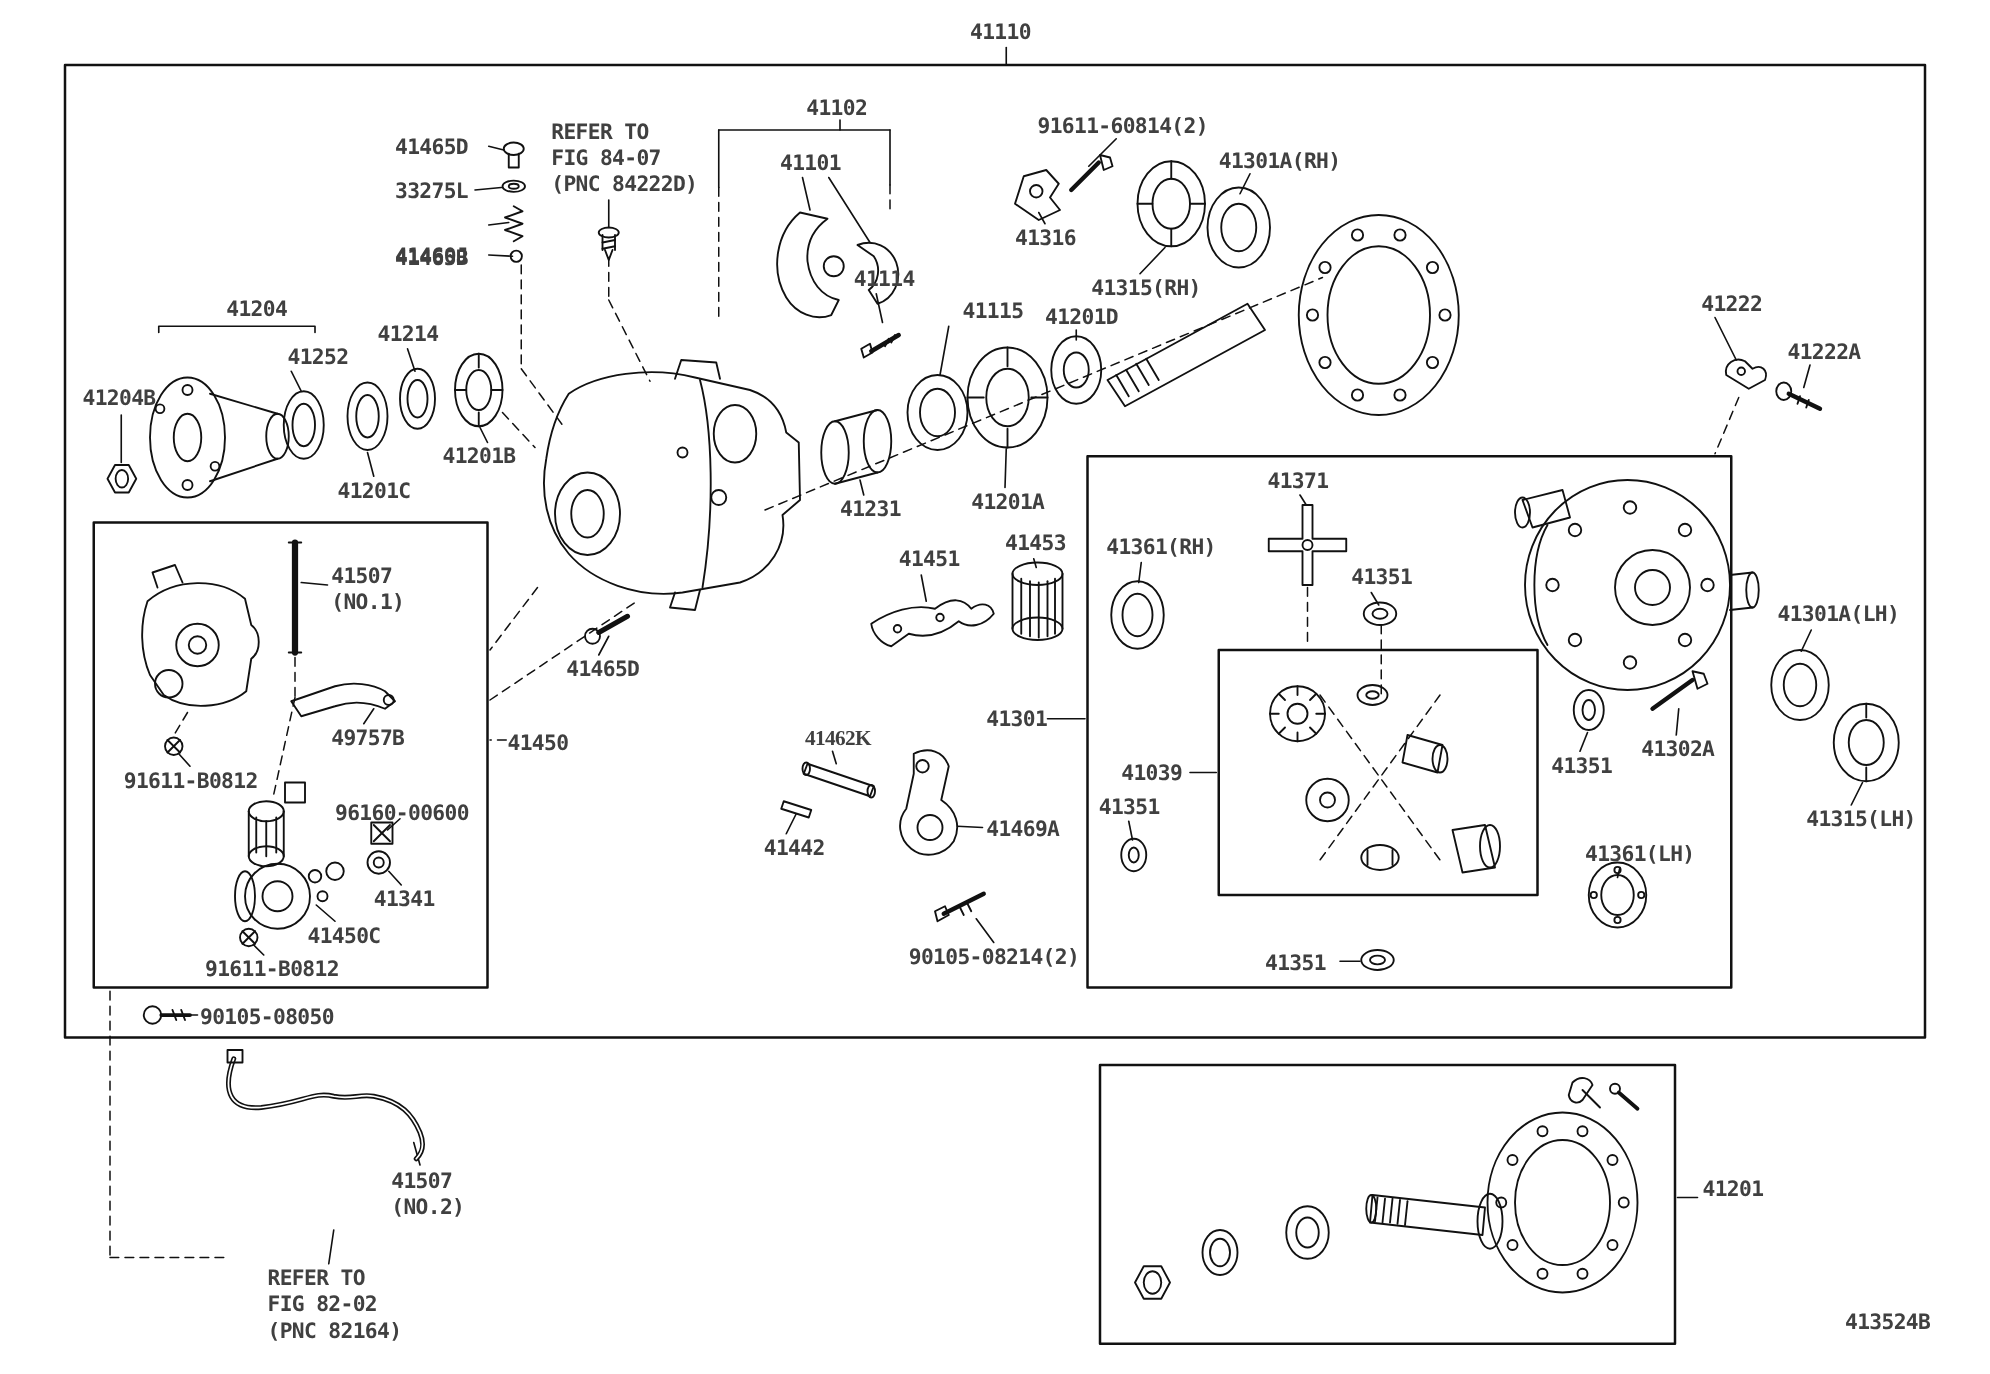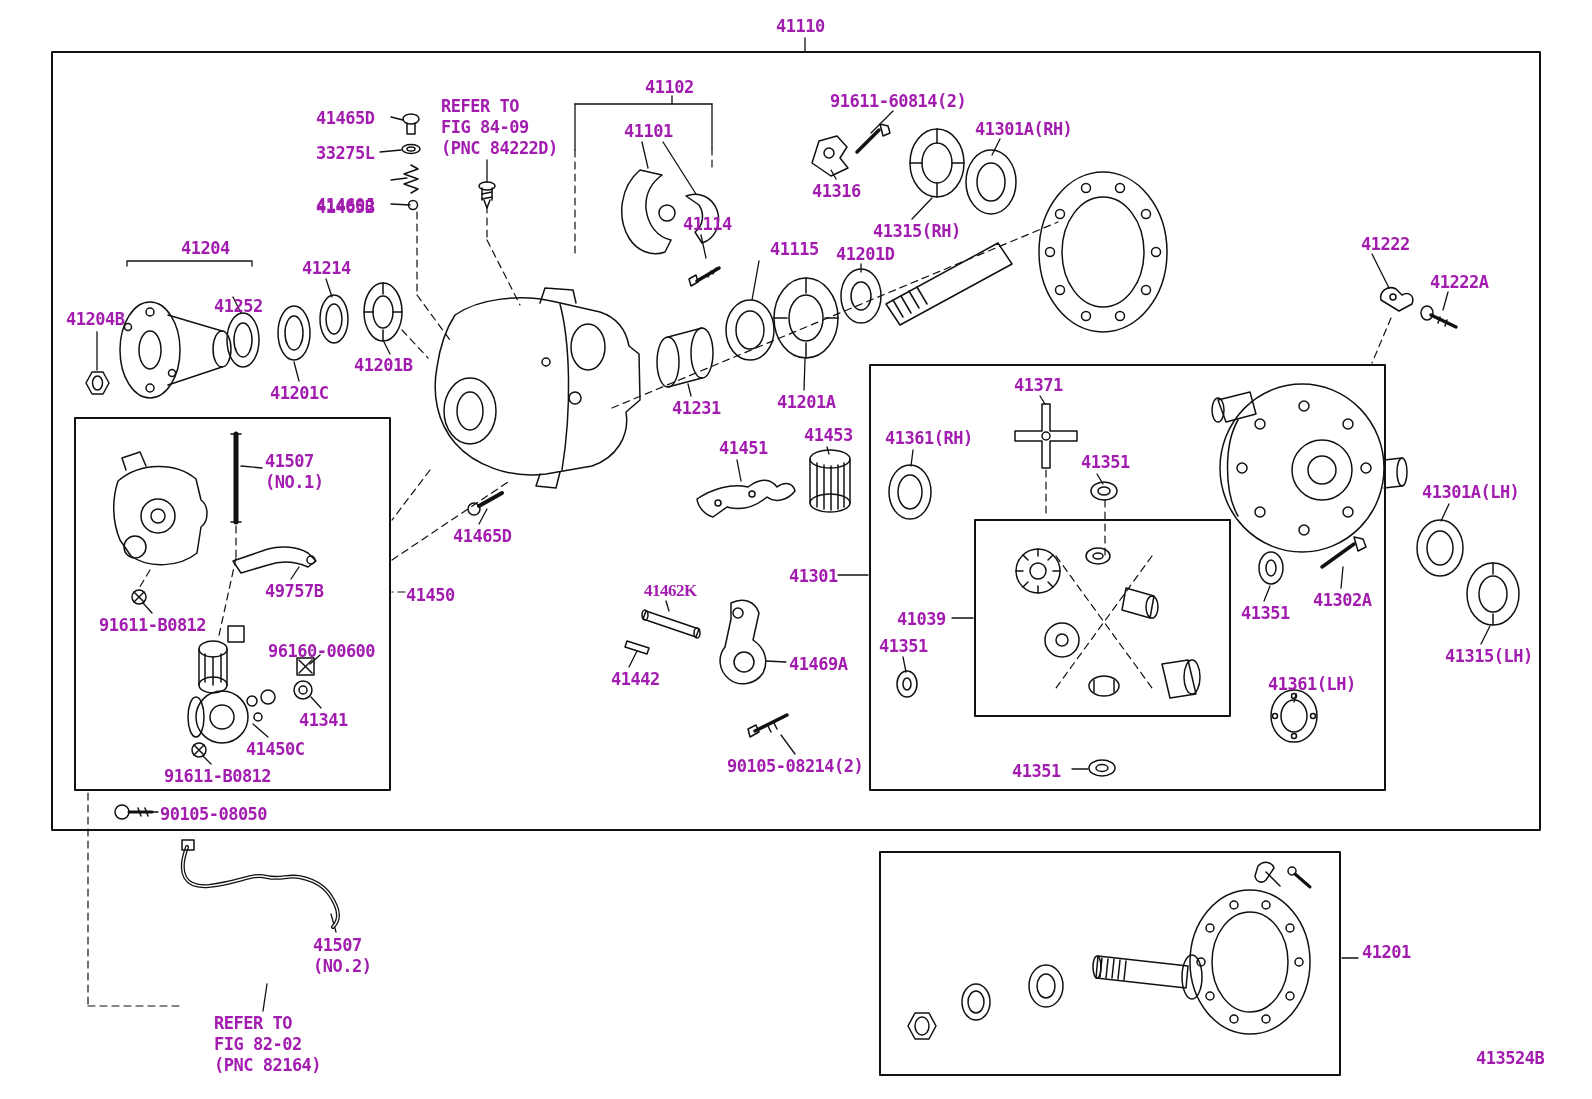--- a/index.html
+++ b/index.html
@@ -4,21 +4,21 @@
 <style>
   html,body{margin:0;padding:0;background:#fff;}
   .stage{
     position:relative;width:1592px;height:1099px;background:#fff;overflow:hidden;
     font-family:"DejaVu Sans Mono","Liberation Mono",monospace;
   }
   svg.artwork{position:absolute;left:0;top:0;}
   #labels{position:absolute;left:0;top:0;width:100%;height:100%;}
   .part-label{
     position:absolute;font-weight:bold;font-size:17px;line-height:21px;
-    color:#a21caf;letter-spacing:-0.5px;white-space:pre;
+    color:#404040;letter-spacing:-0.5px;white-space:pre;
   }
 </style>
 </head>
 <body>
 
 <div class="stage">
 
 <svg class="artwork" width="1592" height="1099" viewBox="0 0 1592 1099" fill="none" stroke="#111" stroke-width="1.5" stroke-linecap="round" stroke-linejoin="round">
 
   <g stroke-width="2">
@@ -416,34 +416,34 @@
     <circle cx="1292" cy="871" r="4"></circle>
   </g>
 
 </svg>
 
 <div id="labels">
       <div class="part-label" style="left: 776px; top: 16px;"><div>41110</div></div>
       <div class="part-label" style="left: 645px; top: 77px;"><div>41102</div></div>
       <div class="part-label" style="left: 624px; top: 121px;"><div>41101</div></div>
       <div class="part-label" style="left: 316px; top: 108px;"><div>41465D</div></div>
-      <div class="part-label" style="left: 441px; top: 96px;"><div>REFER TO</div><div>FIG 84-09</div><div>(PNC 84222D)</div></div>
+      <div class="part-label" style="left: 441px; top: 96px;"><div>REFER TO</div><div>FIG 84-07</div><div>(PNC 84222D)</div></div>
       <div class="part-label" style="left: 316px; top: 143px;"><div>33275L</div></div>
       <div class="part-label" style="left: 316px; top: 171px; margin-top: 26px;"><div>41465B</div></div>
       <div class="part-label" style="left: 316px; top: 195px;"><div>41460J</div></div>
       <div class="part-label" style="left: 830px; top: 91px;"><div>91611-60814(2)</div></div>
       <div class="part-label" style="left: 975px; top: 119px;"><div>41301A(RH)</div></div>
       <div class="part-label" style="left: 812px; top: 181px;"><div>41316</div></div>
       <div class="part-label" style="left: 873px; top: 221px;"><div>41315(RH)</div></div>
       <div class="part-label" style="left: 683px; top: 214px;"><div>41114</div></div>
       <div class="part-label" style="left: 770px; top: 239px;"><div>41115</div></div>
       <div class="part-label" style="left: 836px; top: 244px;"><div>41201D</div></div>
       <div class="part-label" style="left: 181px; top: 238px;"><div>41204</div></div>
       <div class="part-label" style="left: 302px; top: 258px;"><div>41214</div></div>
-      <div class="part-label" style="left: 214px; top: 276px; margin-top: 20px;"><div>41252</div></div>
+      <div class="part-label" style="left: 230px; top: 276px;"><div>41252</div></div>
       <div class="part-label" style="left: 1361px; top: 234px;"><div>41222</div></div>
       <div class="part-label" style="left: 1430px; top: 272px;"><div>41222A</div></div>
       <div class="part-label" style="left: 66px; top: 309px;"><div>41204B</div></div>
       <div class="part-label" style="left: 354px; top: 355px;"><div>41201B</div></div>
       <div class="part-label" style="left: 270px; top: 383px;"><div>41201C</div></div>
       <div class="part-label" style="left: 672px; top: 398px;"><div>41231</div></div>
       <div class="part-label" style="left: 777px; top: 392px;"><div>41201A</div></div>
       <div class="part-label" style="left: 1014px; top: 375px;"><div>41371</div></div>
       <div class="part-label" style="left: 885px; top: 428px;"><div>41361(RH)</div></div>
       <div class="part-label" style="left: 1081px; top: 452px;"><div>41351</div></div>

